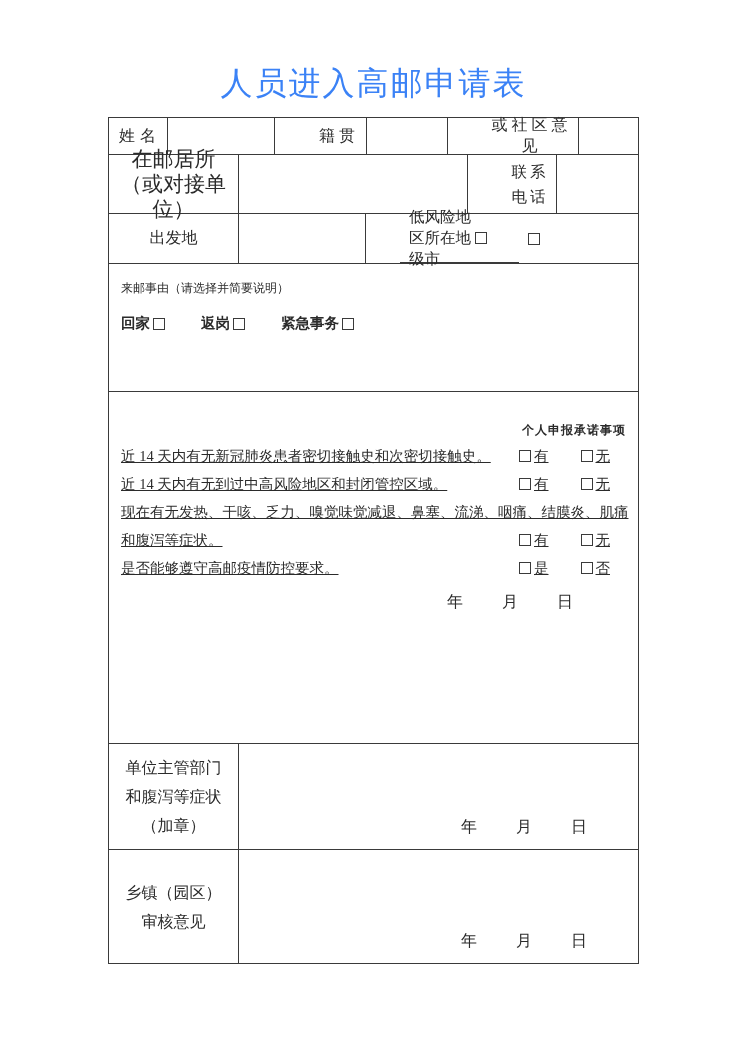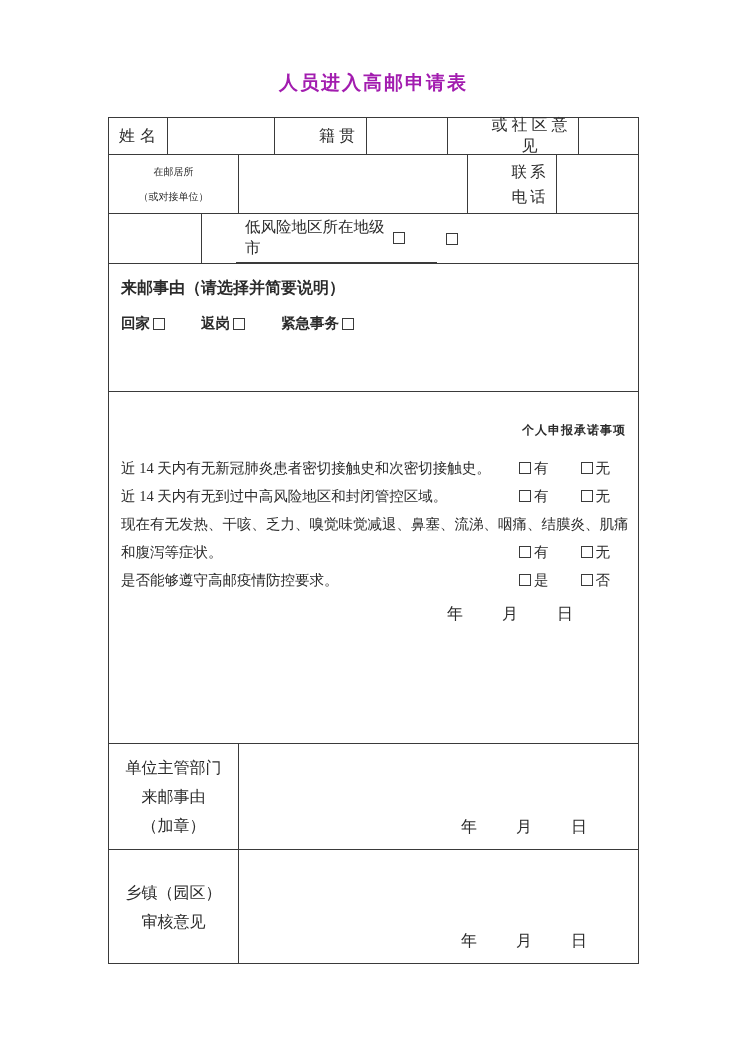--- a/index.html
+++ b/index.html
@@ -5,25 +5,25 @@
   * { margin:0; padding:0; box-sizing:border-box; }
   html,body { width:750px; height:1058px; background:#ffffff; overflow:hidden; }
   body {
     font-family:"Liberation Serif","DejaVu Serif",serif;
     color:#2b2b2b;
   }
   .page-title {
     margin:66px 0 17px 108px;
     width:531px;
     text-align:center;
-    font-size:19px;
-    font-weight:bold;
+    font-size:32px;
+    font-weight:normal;
     letter-spacing:2px;
     line-height:34px;
-    color:#a21caf;
+    color:#3b82f6;
   }
   .form-table {
     margin-left:108px;
     width:531px;
     border:1.5px solid #3a3a3a;
     font-size:16px;
   }
   .row { display:flex;gap:34px; }
   .row + .row { border-top:1px solid #3a3a3a; }
   .cell {
@@ -39,21 +39,21 @@
   .r1 { height:36px; }
   .w-name-l { width:59px; letter-spacing:5px; padding-left:4px; }
   .w-name-i { width:73px; }
   .w-orig-l { width:58px; letter-spacing:4px; padding-left:3px; }
   .w-orig-i { width:47px; }
   .w-id-l   { width:97px; letter-spacing:4px; padding-left:3px; }
 
   
   .r2 { height:59px; }
   .w-label { width:130px; }
-  .res-label { line-height:25px; font-size:10px; }
+  .res-label { line-height:25px; font-size:21px; }
   .w-res-i { width:195px; }
   .w-phone-l { width:55px; line-height:25px; letter-spacing:3px; padding-left:2px; font-size:15.5px; }
 
   
   .r3 { height:50px; }
   .w-dep-i { width:93px; }
   .risk-col { flex:1; display:flex; flex-direction:row; align-items:stretch; }
   .risk-row { flex:1; display:flex; align-items:center; padding:0 32px 0 9px; font-size:15.5px; }
   .risk-row:first-child { border-bottom:1px solid #3a3a3a; }
   .risk-text { flex:1; text-align:left; }
@@ -61,31 +61,31 @@
   .cbx {
     width:12px; height:12px;
     border:1.5px solid #3a3a3a;
     display:inline-block; flex:none;
     background:#fff;
   }
 
   
   .r4 { height:128px; }
   .reason-cell { display:block; width:100%; padding:13px 12px; text-align:left; }
-  .reason-heading { font-size:16px; line-height:22px;font-weight:bold; }
+  .reason-heading { font-size:12px; line-height:22px; }
   .reason-options { margin-top:15px; display:flex; gap:36px; font-size:14.5px; }
   .reason-opt { display:flex; align-items:center; gap:3px;font-weight:bold; }
 
   
   .r5 { height:352px; }
   .decl-cell { display:block; width:100%; padding:0 12px; text-align:left; }
   .decl-title { margin-top:26px; text-align:right; font-size:12px; font-weight:bold; line-height:24px; letter-spacing:1px; }
   .warning { margin-top:8px; font-size:13.5px; line-height:37px; white-space:nowrap; }
   .warning b { font-weight:bold; }
-  .questions { margin-top:12px; font-size:14.5px; }
+  .questions { margin-top:0; font-size:14.5px;text-decoration:underline; }
   .q-line { display:flex; align-items:center; height:28px; white-space:nowrap; }
   .q-text { width:398px; flex:none; }
   .q-text-full { width:100%; }
   .q-opts { display:flex; gap:32px; }
   .q-opt { display:flex; align-items:center; gap:3px; }
   .declarant { margin-top:14px; text-align:right; padding-right:82px; font-size:16px; line-height:24px; }
   .date-line { display:flex; justify-content:flex-end; gap:39px; font-size:16px; line-height:24px; }
   .decl-date { margin-top:8px; padding-right:53px; }
 
   
@@ -118,20 +118,21 @@
     </div>
     <div class="cell w-res-i"></div>
     <div class="cell col w-phone-l">
       <div>联系</div>
       <div>电话</div>
     </div>
     <div class="cell grow"></div>
   </div>
 
   <div class="row r3">
+    <div class="cell w-label">出发地</div>
     <div class="cell w-dep-i"></div>
     <div class="risk-col">
       <div class="risk-row">
         <span class="risk-text">低风险地区所在地级市</span>
         <span class="cbx"></span>
       </div>
       <div class="risk-row">
         <span class="cbx"></span>
       </div>
     </div>
@@ -221,21 +222,21 @@
         <span>年</span>
         <span>月</span>
         <span>日</span>
       </div>
     </div>
   </div>
 
   <div class="row r6">
     <div class="cell col w-label appr-label">
       <div>单位主管部门</div>
-      <div>来邮事由</div>
+      <div>和腹泻等症状</div>
       <div>（加章）</div>
     </div>
     <div class="cell appr-area">
       <div class="date-line appr-date">
         <span>年</span>
         <span>月</span>
         <span>日</span>
       </div>
     </div>
   </div>

